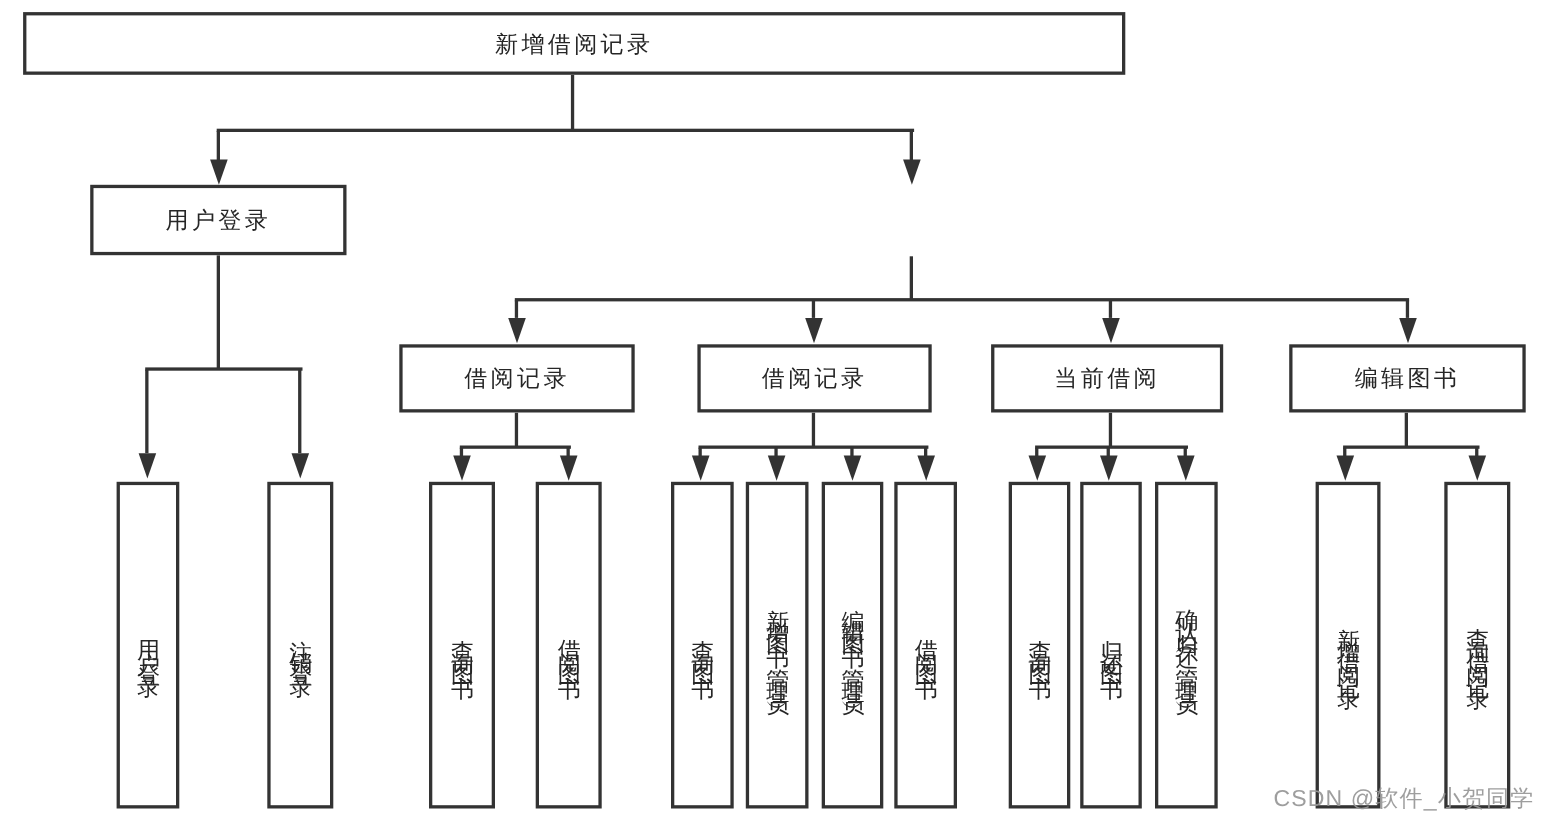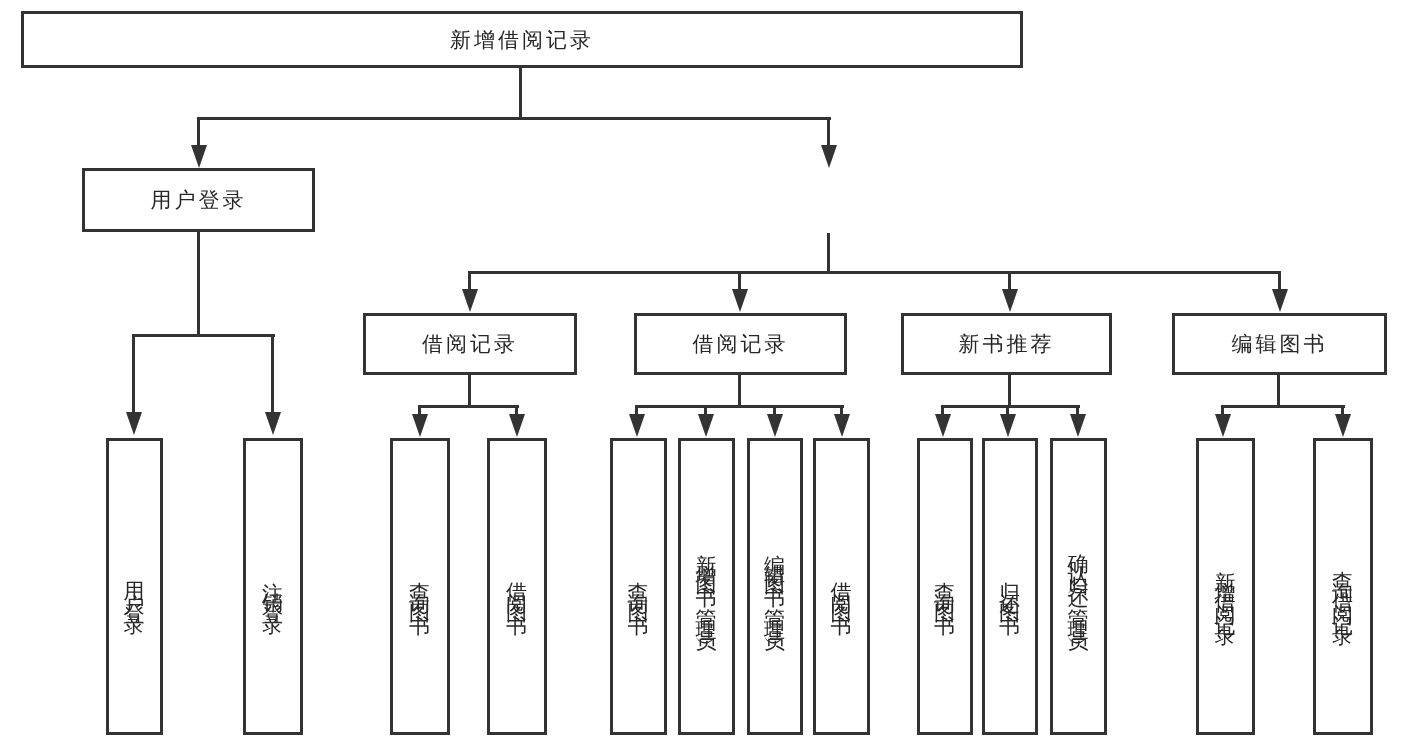--- a/index.html
+++ b/index.html
@@ -97,21 +97,21 @@
     <span class="hlabel">用户登录</span>
   </div>
 
   <div class="node" style="left:363px;top:313px;width:214px;height:62px;">
     <span class="hlabel">借阅记录</span>
   </div>
   <div class="node" style="left:634px;top:313px;width:213px;height:62px;">
     <span class="hlabel">借阅记录</span>
   </div>
   <div class="node" style="left:901px;top:313px;width:211px;height:62px;">
-    <span class="hlabel">新书推荐</span>
+    <span class="hlabel">当前借阅</span>
   </div>
   <div class="node" style="left:1172px;top:313px;width:215px;height:62px;">
     <span class="hlabel">编辑图书</span>
   </div>
 
   <div class="node leaf" style="left:106px;top:438px;width:57px;height:297px;">
     <span class="vlabel">用户登录</span>
   </div>
   <div class="node leaf" style="left:243px;top:438px;width:60px;height:297px;">
     <span class="vlabel">注销登录</span>
@@ -147,13 +147,14 @@
     <span class="vlabel">确认归还（管理员）</span>
   </div>
 
   <div class="node leaf" style="left:1196px;top:438px;width:59px;height:297px;">
     <span class="vlabel">新增借阅记录</span>
   </div>
   <div class="node leaf" style="left:1313px;top:438px;width:60px;height:297px;">
     <span class="vlabel">查询借阅记录</span>
   </div>
 
+  <div class="watermark">CSDN @软件_小贺同学</div>
 </div>
 
 </body></html>

